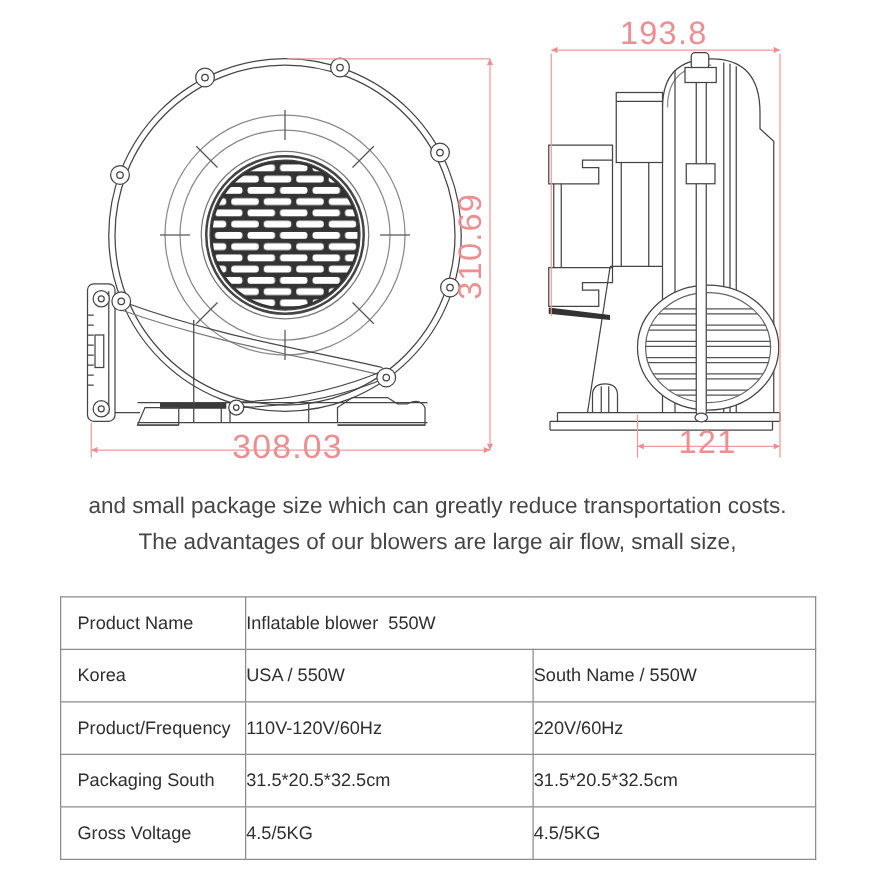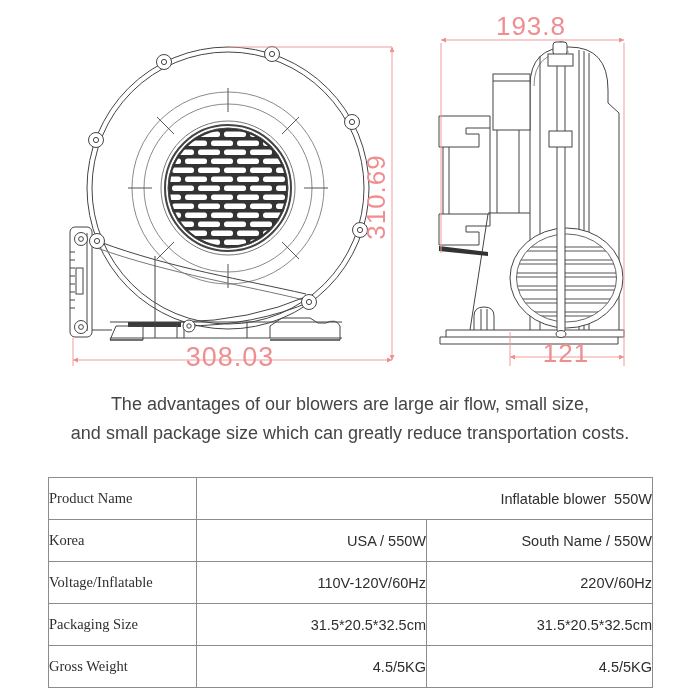--- a/index.html
+++ b/index.html
@@ -13,22 +13,22 @@
     color:#454545;font-size:18px;line-height:29px;
   }
   .spec-table{
     position:absolute;top:477px;left:48px;border-collapse:collapse;
     color:#2e2e2e;font-size:14.5px;table-layout:fixed;
   }
   .spec-table td{
     border:1px solid #8c8c8c;height:41px;padding:0;vertical-align:middle;
     white-space:pre-wrap;
   }
-  .spec-table td.lbl{text-align:left;font-family:Liberation Serif, serif;}
-  .spec-table td.val{text-align:right;}
+  .spec-table td.lbl{text-align:left;padding-left:13px;}
+  .spec-table td.val{text-align:left;}
   .dim-text{fill:#ee8e90;font-family:"Liberation Sans",sans-serif;letter-spacing:1px;}
 </style>
 </head>
 <body>
 
 <div class="page">
 
   <svg class="drawing-svg" width="700" height="385" viewBox="0 0 700 385">
     <defs>
       <marker id="arr" viewBox="0 0 10 10" refX="10" refY="5" markerWidth="11" markerHeight="5" orient="auto-start-reverse">
@@ -235,51 +235,51 @@
         <line x1="624" y1="43" x2="624" y2="366"></line>
         <line x1="510" y1="332" x2="510" y2="366"></line>
         <line x1="510" y1="357" x2="624" y2="357" marker-start="url(#arr)" marker-end="url(#arr)"></line>
       </g>
       <text class="dim-text" x="531" y="35" font-size="26" text-anchor="middle" stroke="none">193.8</text>
       <text class="dim-text" x="566" y="362" font-size="26" text-anchor="middle" stroke="none">121</text>
     </g>
   </svg>
 
   <div class="desc">
+    <div>and small package size which can greatly reduce transportation costs.</div>
     <div>The advantages of our blowers are large air flow, small size,</div>
-    <div>and small package size which can greatly reduce transportation costs.</div>
   </div>
 
   <table class="spec-table">
     <colgroup>
         <col style="width:148px">
         <col style="width:230px">
         <col style="width:226px">
       </colgroup>
     <tbody>
       <tr>
         <td class="lbl">Product Name</td>
         <td class="val" colspan="2">Inflatable blower  550W</td>
       </tr>
       <tr>
         <td class="lbl">Korea</td>
         <td class="val">USA / 550W</td>
         <td class="val">South Name / 550W</td>
       </tr>
       <tr>
-        <td class="lbl">Voltage/Inflatable</td>
+        <td class="lbl">Product/Frequency</td>
         <td class="val">110V-120V/60Hz</td>
         <td class="val">220V/60Hz</td>
       </tr>
       <tr>
-        <td class="lbl">Packaging Size</td>
+        <td class="lbl">Packaging South</td>
         <td class="val">31.5*20.5*32.5cm</td>
         <td class="val">31.5*20.5*32.5cm</td>
       </tr>
       <tr>
-        <td class="lbl">Gross Weight</td>
+        <td class="lbl">Gross Voltage</td>
         <td class="val">4.5/5KG</td>
         <td class="val">4.5/5KG</td>
       </tr>
     </tbody>
   </table>
 
 </div>
 
 </body></html>

